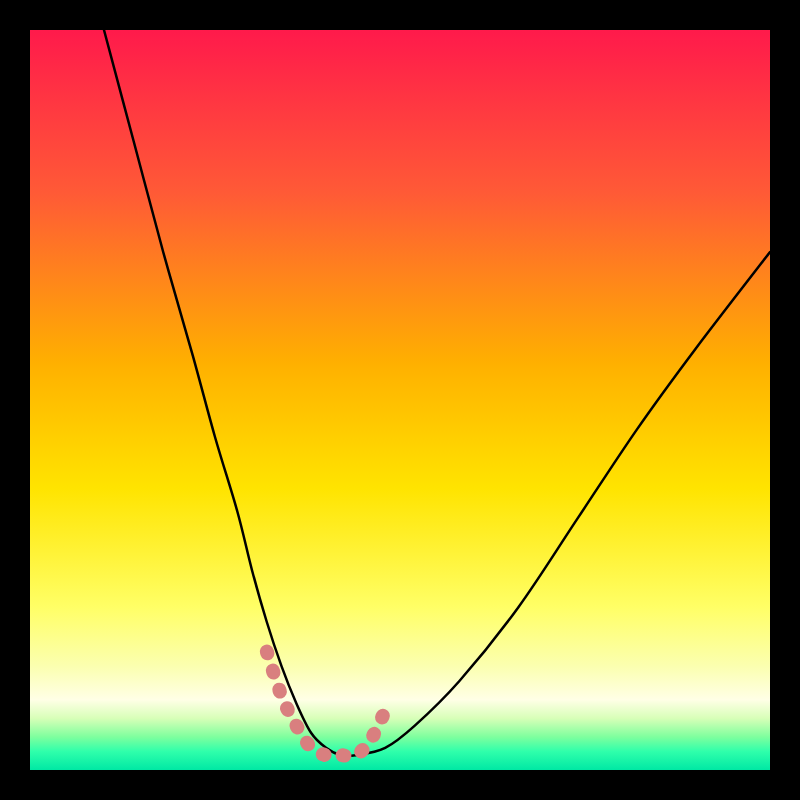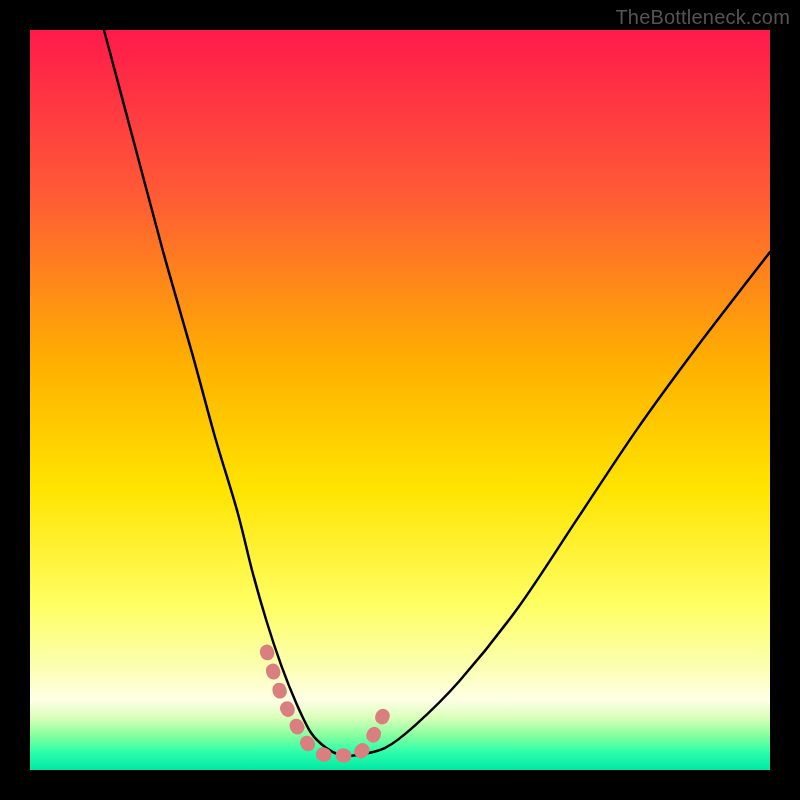--- a/index.html
+++ b/index.html
@@ -42,21 +42,20 @@
     position: absolute;
     left: 0; top: 0;
     width: 740px; height: 740px;
     overflow: visible;
   }
 </style>
 </head>
 <body>
 
 <div class="frame">
-  <div class="watermark">TheBottleneck.com</div>
 
   <div class="plot-area">
     <svg class="gradient" viewBox="0 0 740 740" preserveAspectRatio="none">
       <defs>
         <linearGradient id="bg-grad" x1="0" y1="0" x2="0" y2="1">
             <stop offset="0%" stop-color="#ff1a4b"></stop>
             <stop offset="22%" stop-color="#ff5a36"></stop>
             <stop offset="45%" stop-color="#ffb000"></stop>
             <stop offset="62%" stop-color="#ffe400"></stop>
             <stop offset="78%" stop-color="#ffff66"></stop>

